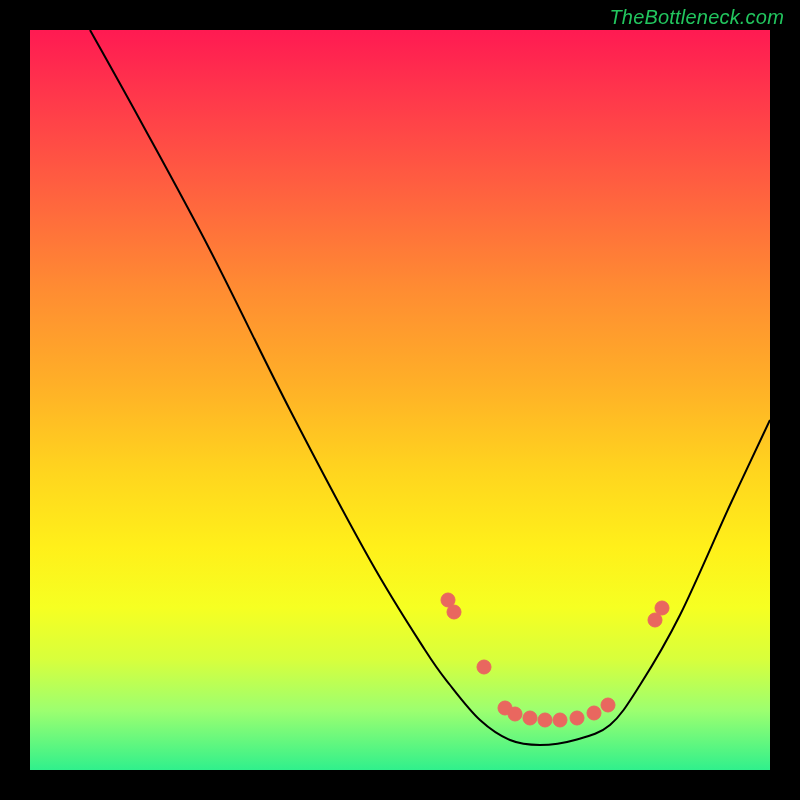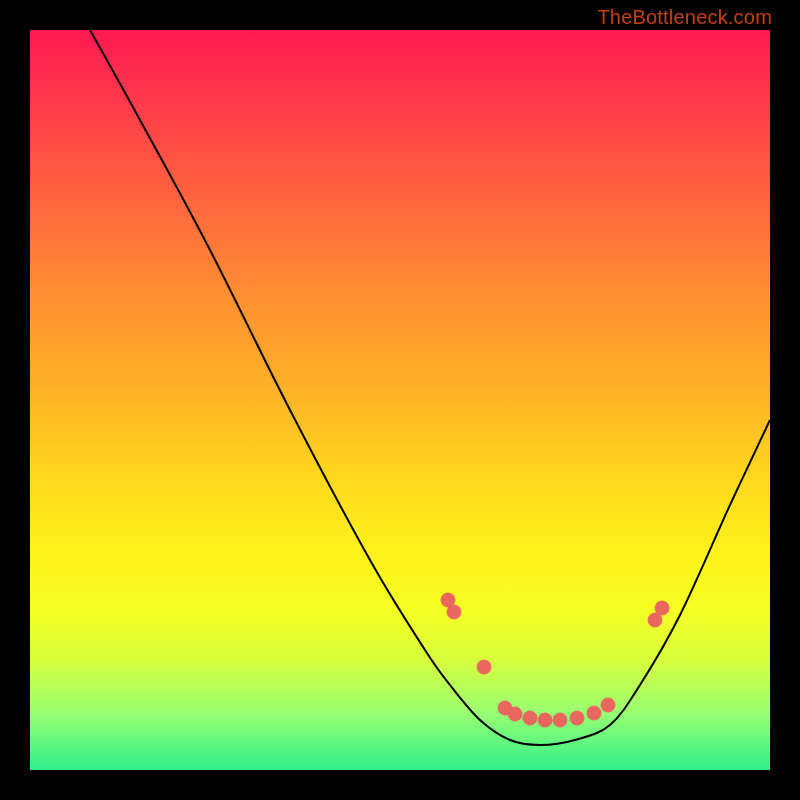--- a/index.html
+++ b/index.html
@@ -27,26 +27,27 @@
       #fff01a 70%,
       #f6ff22 78%,
       #d8ff3c 85%,
       #9cff70 92%,
       #30f08c 100%
     );
   }
   .watermark {
     position: absolute;
     top: 6px;
-    right: 28px;
-    color: #c2410c;
+    right: 16px;
+    color: #22c55e;
     font-size: 20px;
     font-weight: 500;
     letter-spacing: 0.2px;
     z-index: 10;
+    font-style: italic;
   }
   svg.plot {
     position: absolute;
     left: 0;
     top: 0;
     width: 740px;
     height: 740px;
   }
   .curve {
     fill: none;

